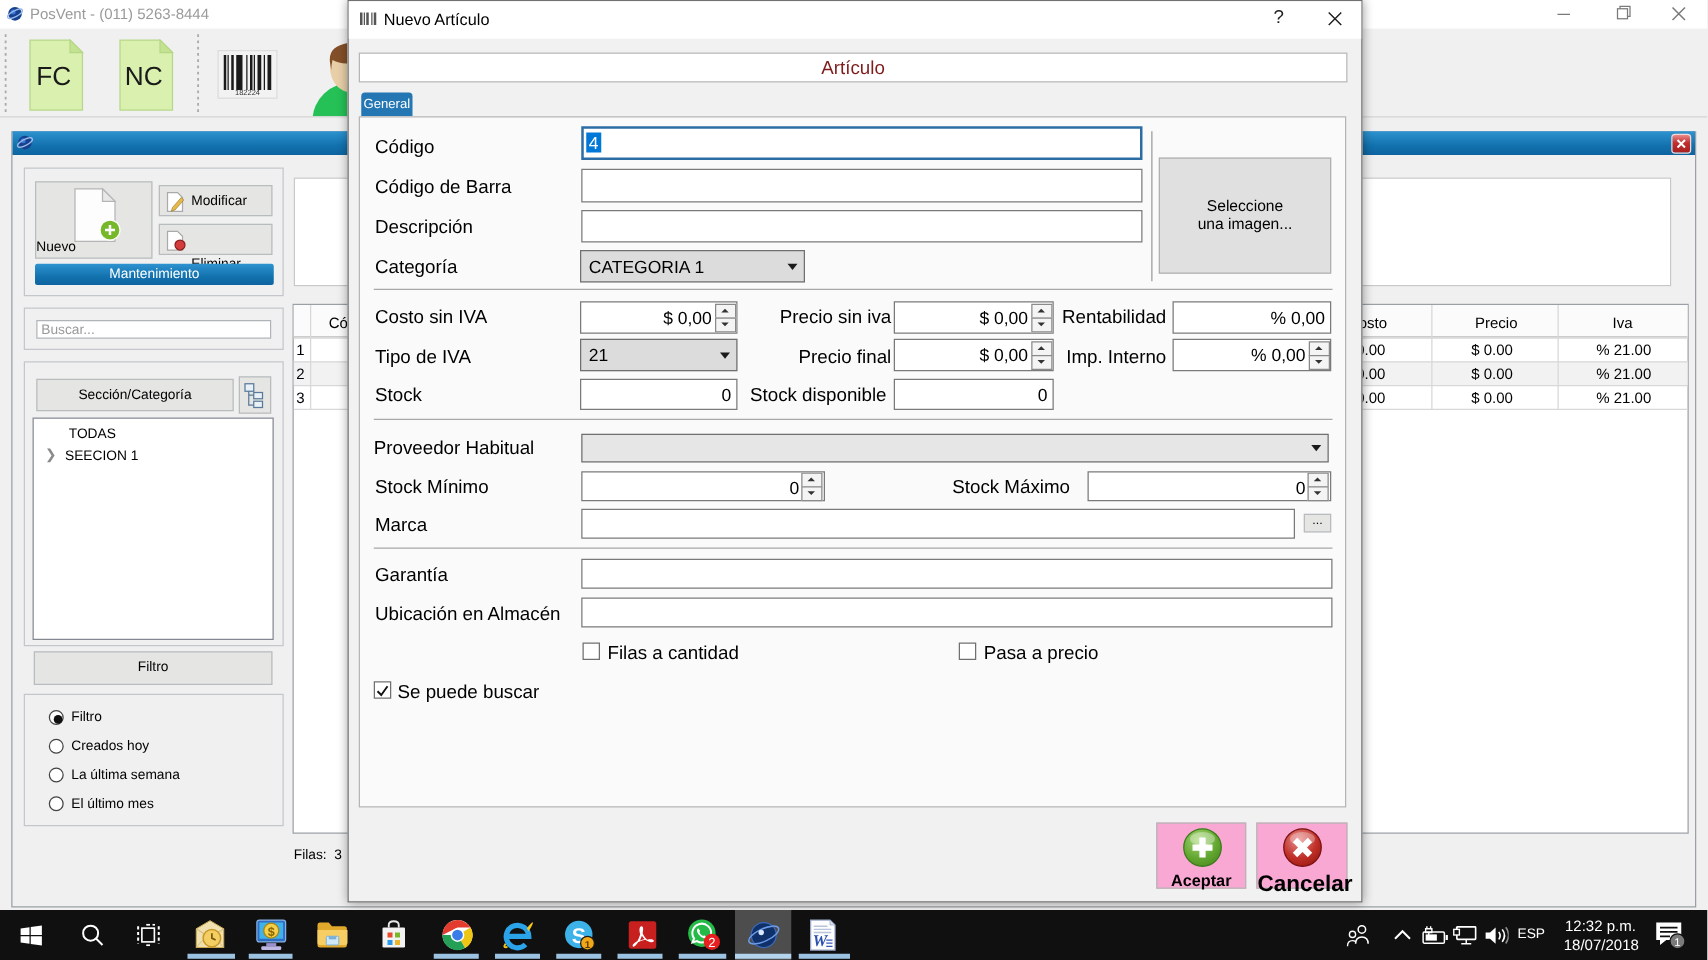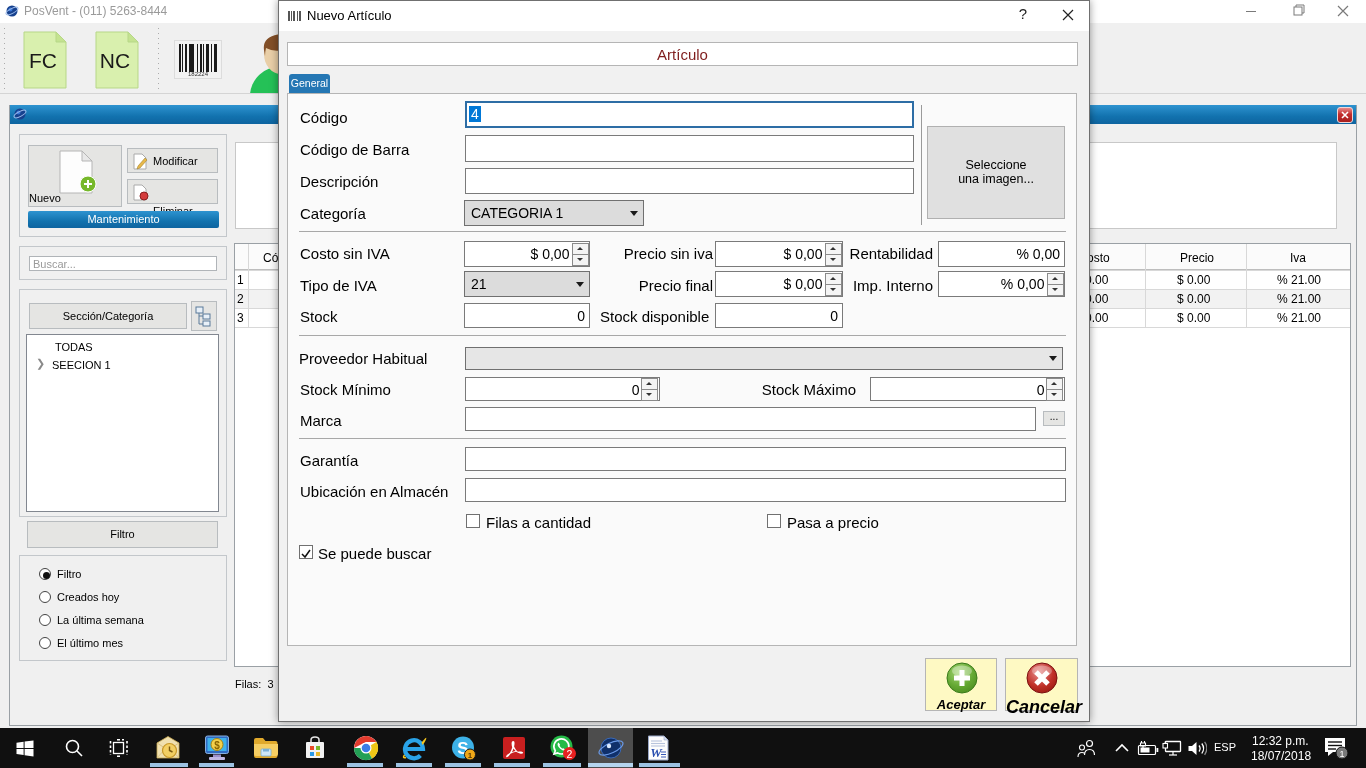--- a/index.html
+++ b/index.html
@@ -36,21 +36,21 @@
   .ddl { position:absolute; background:#dcdcdc; border:1px solid #707070; font-size:14px; color:#000; }
   .darr { position:absolute; width:0; height:0; border-left:4px solid transparent; border-right:4px solid transparent; border-top:5px solid #1a1a1a; }
   .sep { position:absolute; height:1px; background:#a8a8a8; }
   .chk { position:absolute; width:14px; height:14px; background:#fff; border:1px solid #707070; }
   .spinner { position:absolute; width:17px; height:22px; }
   .spinner:before { content:""; position:absolute; left:0; top:0; width:15px; height:10px; background:#f4f4f4; border:1px solid #8a8a8a; }
   .spinner:after { content:""; position:absolute; left:0; top:11px; width:15px; height:10px; background:#f4f4f4; border:1px solid #8a8a8a; }
   .spinner .ua { position:absolute; left:5px; top:4px; width:0; height:0; border-left:3.5px solid transparent; border-right:3.5px solid transparent; border-bottom:3.5px solid #333; z-index:2; }
   .spinner .da { position:absolute; left:5px; top:15px; width:0; height:0; border-left:3.5px solid transparent; border-right:3.5px solid transparent; border-top:3.5px solid #333; z-index:2; }
   .num { text-align:right; padding-right:4px; line-height:24px; }
-  .footbtn { position:absolute; background:#fef9c3; border:1px solid #b5b5b5; text-align:center;font-style:italic; }
+  .footbtn { position:absolute; background:#f9a8d4; border:1px solid #b5b5b5; text-align:center; }
   
   #taskbar { left:0; top:728px; width:1366px; height:40px; background:#101010; }
   .tbicon { position:absolute; top:730px; width:45px; height:36px; display:flex; align-items:center; justify-content:center; }
   .uline { position:absolute; top:763px; height:4px; background:#9cc2e2; }
   .traytxt { position:absolute; color:#ffffff; font-size:12px; }
 </style>
 </head>
 <body>
 
 <div class="abs" id="titlebar"></div>

